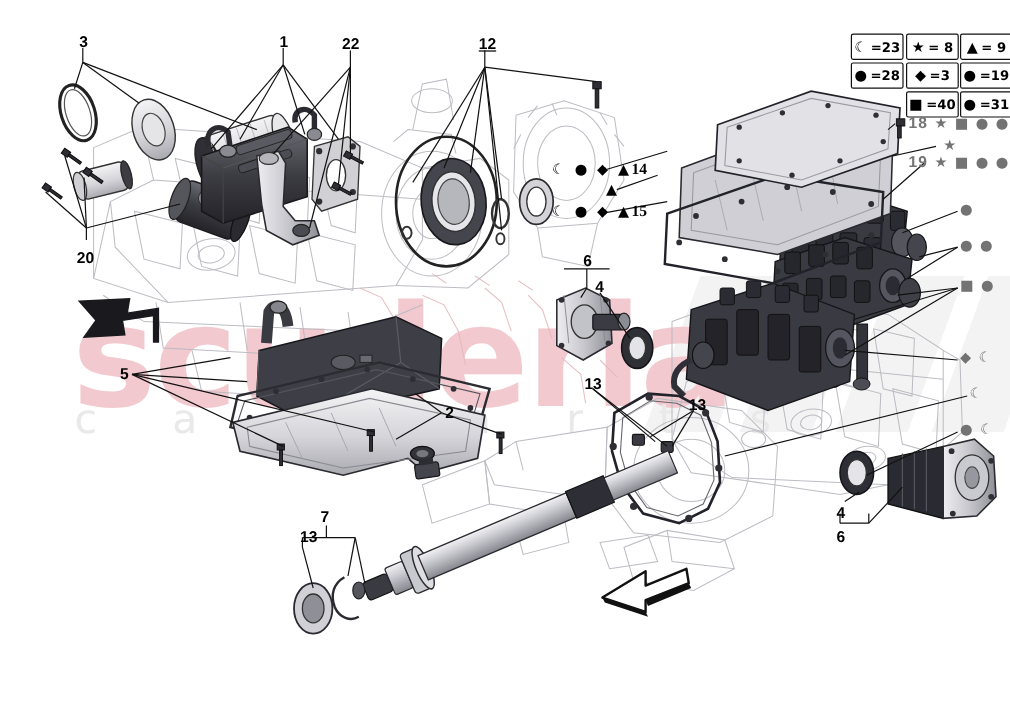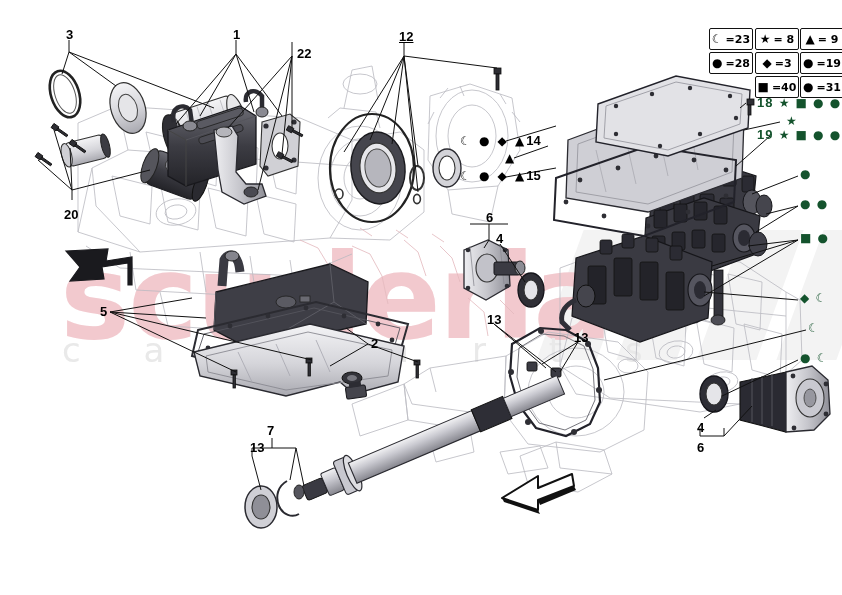--- a/index.html
+++ b/index.html
@@ -23,28 +23,28 @@
   svg.lines{position:absolute;left:0;top:0;width:842px;height:595px;z-index:20;}
 
   
   .legend{position:absolute;z-index:40;}
   .lgbox{position:absolute;border:1.4px solid #111;background:#fff;border-radius:2px;
          display:flex;align-items:center;justify-content:center;gap:3px;
          font-size:11px;font-weight:700;font-family:"DejaVu Sans",sans-serif;color:#000;}
   .lgsym{font-size:12px;line-height:1;}
 
   
-  .symrow{position:absolute;z-index:40;font-size:12px;font-weight:700;color:#14532d;
+  .symrow{position:absolute;z-index:40;font-size:12px;font-weight:700;color:#737373;
           font-family:"DejaVu Sans",sans-serif;white-space:nowrap;letter-spacing:1px;}
   .symrow .num{font-family:"Liberation Sans",sans-serif;font-size:13px;}
 
   
   .midsym{position:absolute;z-index:40;font-size:12px;font-weight:700;color:#000;
           font-family:"DejaVu Sans",sans-serif;white-space:nowrap;letter-spacing:2px;}
-  .midsym .num{font-family:Liberation Sans, sans-serif;font-size:13px;letter-spacing:0;}
+  .midsym .num{font-family:Liberation Serif, serif;font-size:13px;letter-spacing:0;}
 
   
   svg.art{position:absolute;left:0;top:0;width:842px;height:595px;}
   svg.art-ghost{z-index:3;}
   svg.art-solid{z-index:10;}
   .zig{position:absolute;z-index:25;}
   .arrow-bl{position:absolute;z-index:25;}
 </style>
 </head>
 <body>
@@ -576,21 +576,21 @@
       <path d="M798 240 L748 246"></path>
       <path d="M798 240 L704 296"></path>
       <path d="M798 300 L704 292"></path>
       <path d="M806 330 L604 380"></path>
       <path d="M798 360 L722 396"></path>
     </g>
   </svg>
 
   <div class="lbl" style="left:66px;top:27px;">3</div>
   <div class="lbl" style="left:233px;top:27px;">1</div>
-  <div class="lbl" style="left:285px;top:46px;margin-left:12px;">22</div>
+  <div class="lbl" style="left:285px;top:29px;">22</div>
   <div class="lbl" style="left:399px;top:29px;text-decoration:underline;">12</div>
   <div class="lbl" style="left:64px;top:207px;">20</div>
   <div class="lbl" style="left:100px;top:304px;">5</div>
   <div class="lbl" style="left:371px;top:336px;">2</div>
   <div class="lbl" style="left:486px;top:210px;">6</div>
   <div class="lbl" style="left:496px;top:231px;">4</div>
   <div class="lbl" style="left:487px;top:312px;">13</div>
   <div class="lbl" style="left:574px;top:330px;">13</div>
   <div class="lbl" style="left:267px;top:423px;">7</div>
   <div class="lbl" style="left:250px;top:440px;">13</div>

